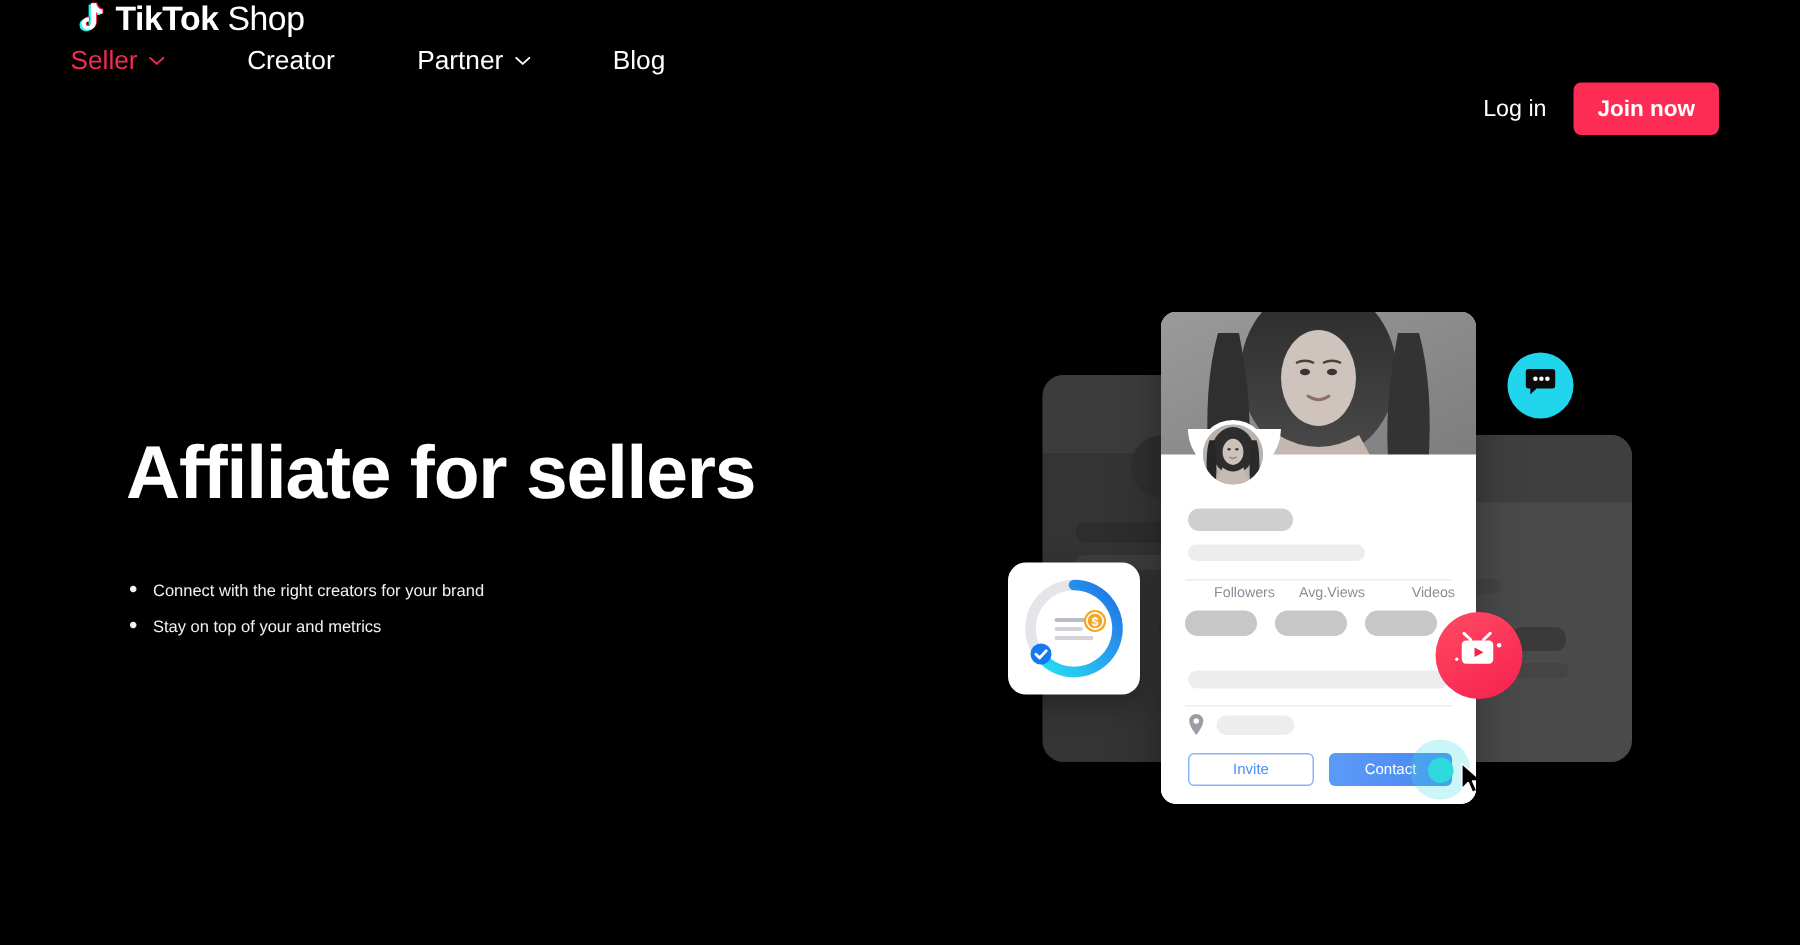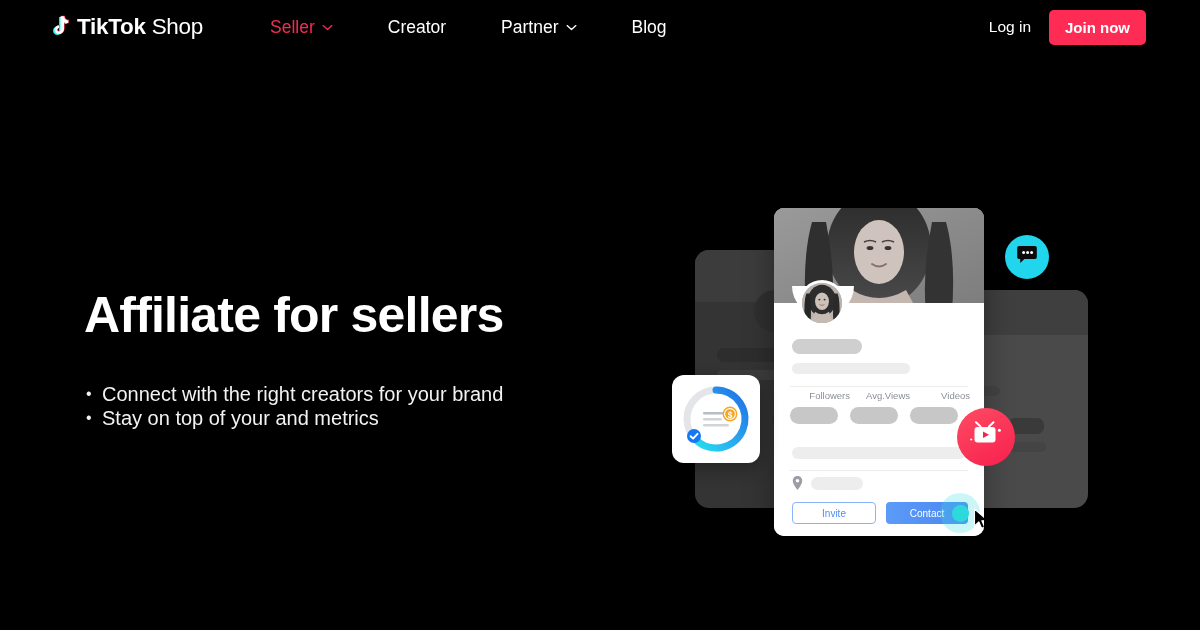--- a/index.html
+++ b/index.html
@@ -7,42 +7,42 @@
     width: 1200px; height: 630px;
     background: #000000;
     font-family: "Liberation Sans", sans-serif;
     overflow: hidden;
   }
   .page { position: relative; width: 1200px; height: 630px; background: #000; }
 
   
   .nav {
     position: absolute; top: 0; left: 0; width: 1200px; height: 54px;
-    display: flex; align-items: center;
+    display: flex; align-items: flex-start; flex-direction: column;
   }
   .logo-wrap {
     display: flex; align-items: center; gap: 6px;
     margin-left: 49px; height: 32px;
   }
   .note-icon { width: 22px; height: 24px; display: block; }
   .logo-text {
     font-size: 22.5px; color: #fff; letter-spacing: -0.3px;
     display: flex; align-items: baseline; gap: 6px; white-space: nowrap;
   }
   .logo-tiktok { font-weight: 700; }
   .logo-shop { font-weight: 400; }
 
   .nav-links { display: flex; align-items: center; margin-left: 47px; }
   .nav-item {
     display: flex; align-items: center; gap: 7px;
     font-size: 17.5px; color: #ffffff; white-space: nowrap;
     cursor: pointer; padding: 4px 0;
   }
   .nav-item + .nav-item { margin-left: 55px; }
-  .nav-item.active { color: #f42c52; margin-left: 20px; }
+  .nav-item.active { color: #f42c52; }
   .chev { width: 11px; height: 7px; display: block; }
 
   .nav-right {
     margin-left: auto; display: flex; align-items: center; gap: 18px;
     margin-right: 54px;
   }
   .login { font-size: 15.5px; color: #fff; cursor: pointer; white-space: nowrap; }
   .join-btn {
     background: #fe2c55; color: #fff; border: none; border-radius: 5px;
     font-family: "Liberation Sans", sans-serif;
@@ -52,21 +52,21 @@
 
   
   .hero-left { position: absolute; left: 84px; top: 288px; width: 560px; }
   .hero-title {
     font-size: 50px; font-weight: 700; color: #ffffff;
     letter-spacing: -0.8px; line-height: 1.1;
   }
   .hero-bullets { margin-top: 40px; list-style: none; }
   .hero-bullets li {
     position: relative; padding-left: 18px;
-    font-size: 20px; color: #f2f2f2; line-height: 23px; margin-bottom: 0px;
+    font-size: 11px; color: #f2f2f2; line-height: 23px; margin-bottom: 0px;
   }
   .hero-bullets li + li { margin-top: 1px; }
   .hero-bullets li::before {
     content: "•"; position: absolute; left: 2px; top: -1px;
     color: #f2f2f2; font-size: 16px;
   }
 
   
   .illo { position: absolute; left: 650px; top: 190px; width: 540px; height: 400px; }
 

